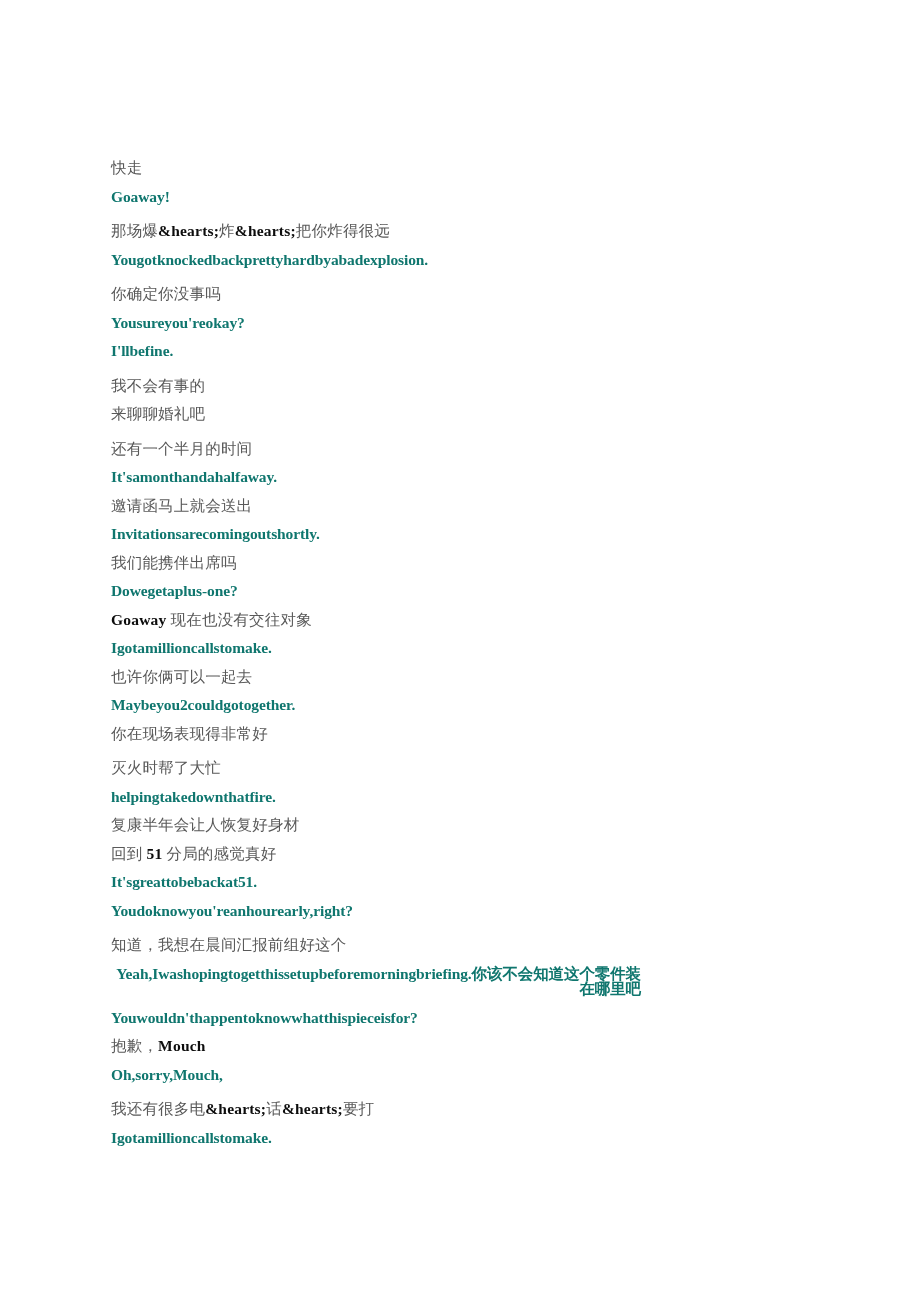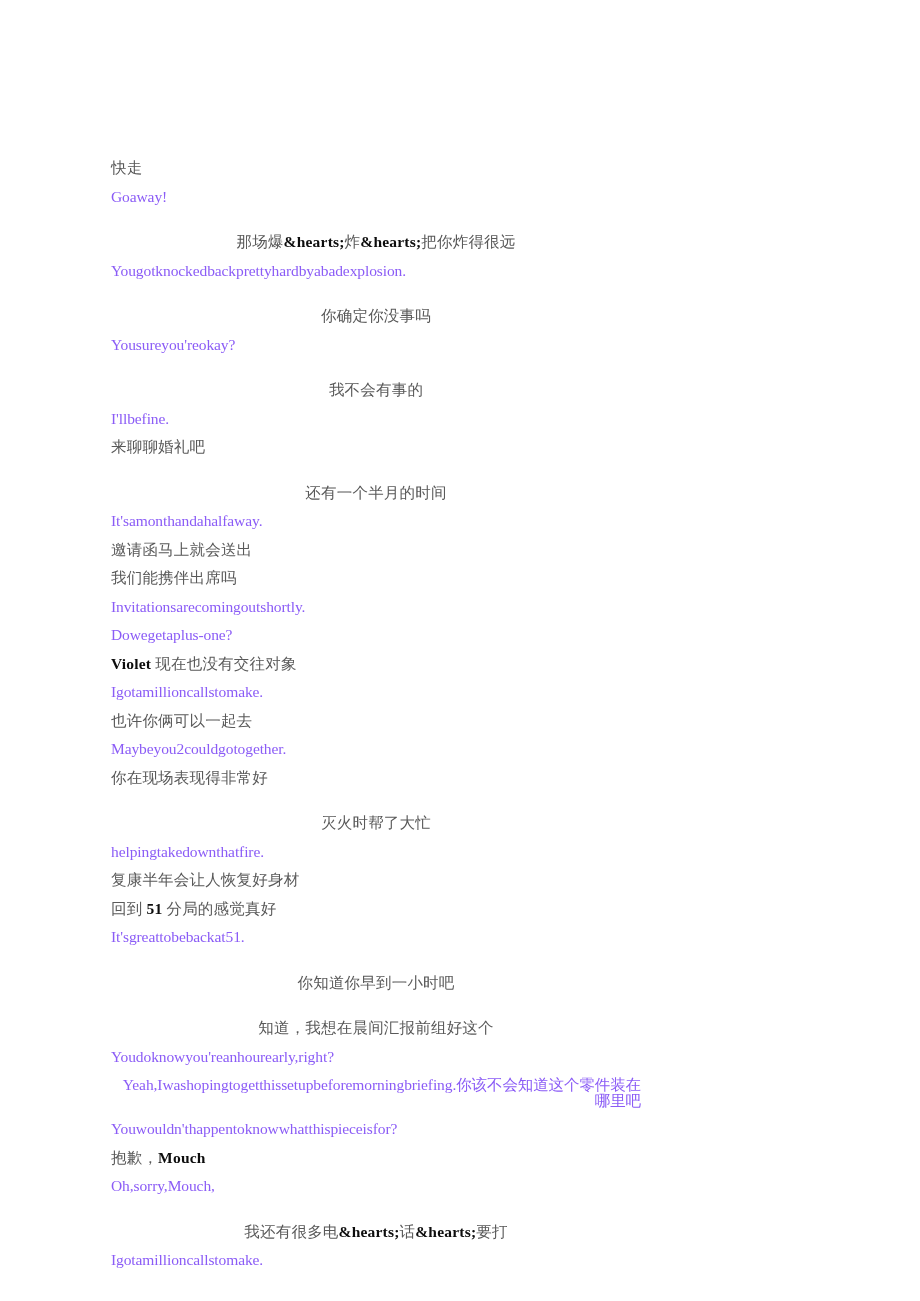--- a/index.html
+++ b/index.html
@@ -37,71 +37,70 @@
     padding: 0;
   }
   
   .line.zh {
     color: #595959;
     font-weight: 400;
     letter-spacing: 0.2px;
   }
   
   .line.en {
-    color: #8b5cf6;
-    font-weight: 400;
+    color: #0f766e;
+    font-weight: 700;
     letter-spacing: -0.1px;
   }
   
   .line.zh .lat {
     color: #0d0d0d;
     font-weight: 700;
   }
   
   .gap-sm { margin-top: 13px; }
-  .gap-md { margin-top: 30px; text-align: center; }
+  .gap-md { margin-top: 19px; }
   .gap-none { margin-top: 0; }
   .wrapline {
     width: 530px;
     text-align: right;
   }
 </style>
 </head>
 <body>
 
 <div class="page">
   <div class="transcript" id="transcript">
       <p class="line zh gap-none">快走</p>
       <p class="line en gap-sm">Goaway!</p>
       <p class="line zh gap-md">那场爆<span class="lat">&amp;hearts;</span>炸<span class="lat">&amp;hearts;</span>把你炸得很远</p>
       <p class="line en gap-sm">Yougotknockedbackprettyhardbyabadexplosion.</p>
       <p class="line zh gap-md">你确定你没事吗</p>
       <p class="line en gap-sm">Yousureyou'reokay?</p>
+      <p class="line en gap-sm">I'llbefine.</p>
       <p class="line zh gap-md">我不会有事的</p>
-      <p class="line en gap-sm">I'llbefine.</p>
       <p class="line zh gap-sm">来聊聊婚礼吧</p>
       <p class="line zh gap-md">还有一个半月的时间</p>
       <p class="line en gap-sm">It'samonthandahalfaway.</p>
       <p class="line zh gap-sm">邀请函马上就会送出</p>
+      <p class="line en gap-sm">Invitationsarecomingoutshortly.</p>
       <p class="line zh gap-sm">我们能携伴出席吗</p>
-      <p class="line en gap-sm">Invitationsarecomingoutshortly.</p>
       <p class="line en gap-sm">Dowegetaplus-one?</p>
-      <p class="line zh gap-sm"><span class="lat">Violet</span> 现在也没有交往对象</p>
+      <p class="line zh gap-sm"><span class="lat">Goaway</span> 现在也没有交往对象</p>
       <p class="line en gap-sm">Igotamillioncallstomake.</p>
       <p class="line zh gap-sm">也许你俩可以一起去</p>
       <p class="line en gap-sm">Maybeyou2couldgotogether.</p>
       <p class="line zh gap-sm">你在现场表现得非常好</p>
       <p class="line zh gap-md">灭火时帮了大忙</p>
       <p class="line en gap-sm">helpingtakedownthatfire.</p>
       <p class="line zh gap-sm">复康半年会让人恢复好身材</p>
       <p class="line zh gap-sm">回到 <span class="lat">51</span> 分局的感觉真好</p>
       <p class="line en gap-sm">It'sgreattobebackat51.</p>
-      <p class="line zh gap-md">你知道你早到一小时吧</p>
+      <p class="line en gap-sm">Youdoknowyou'reanhourearly,right?</p>
       <p class="line zh gap-md">知道，我想在晨间汇报前组好这个</p>
-      <p class="line en gap-sm">Youdoknowyou'reanhourearly,right?</p>
       <p class="line en gap-sm wrapline">Yeah,Iwashopingtogetthissetupbeforemorningbriefing.你该不会知道这个零件装在哪里吧</p>
       <p class="line en gap-sm">Youwouldn'thappentoknowwhatthispieceisfor?</p>
       <p class="line zh gap-sm">抱歉，<span class="lat">Mouch</span></p>
       <p class="line en gap-sm">Oh,sorry,Mouch,</p>
       <p class="line zh gap-md">我还有很多电<span class="lat">&amp;hearts;</span>话<span class="lat">&amp;hearts;</span>要打</p>
       <p class="line en gap-sm">Igotamillioncallstomake.</p>
     </div>
 </div>
 
 </body></html>

